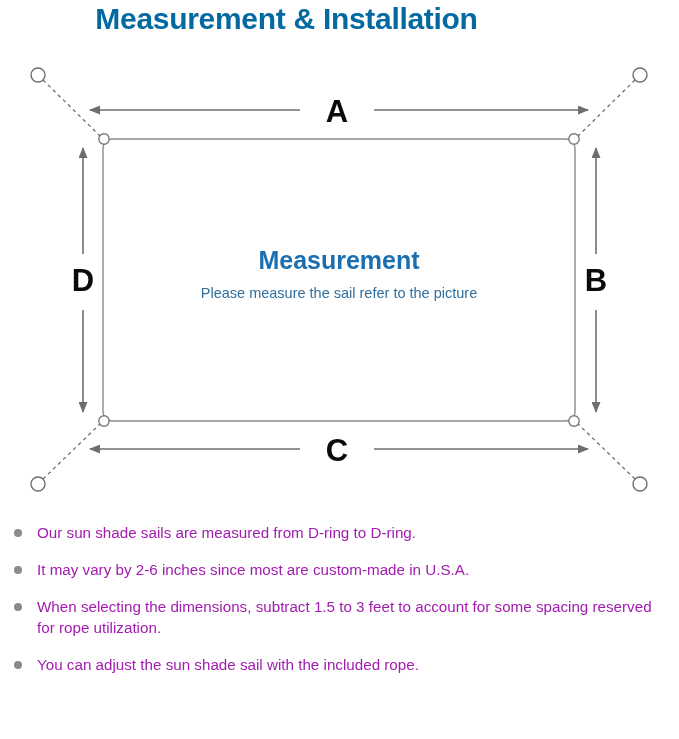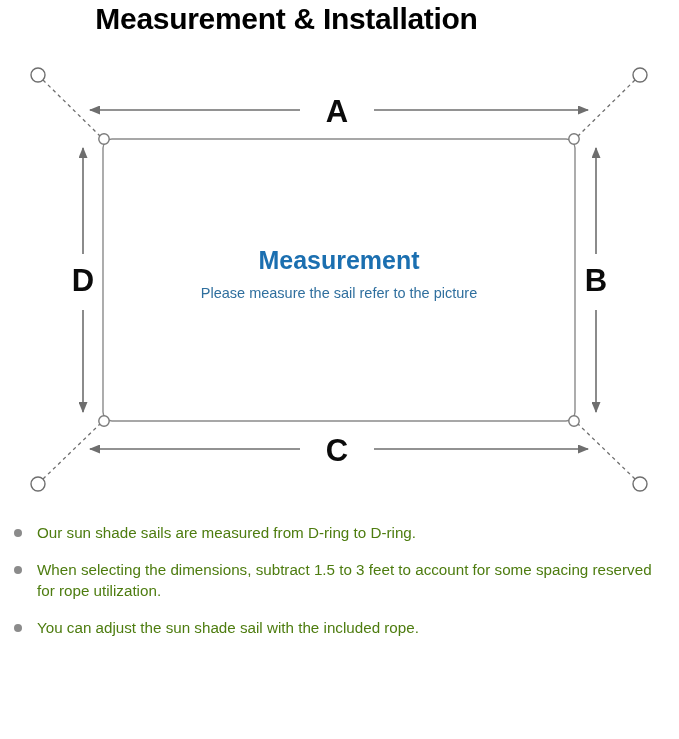--- a/index.html
+++ b/index.html
@@ -17,21 +17,21 @@
   }
 
   #page-title {
     position: absolute;
     top: 0px;
     left: 0;
     width: 573px;
     text-align: center;
     font-size: 30px;
     font-weight: bold;
-    color: #000000;
+    color: #0369a1;
     letter-spacing: -0.3px;
     line-height: 38px;
   }
 
   #diagram-wrap {
     position: absolute;
     top: 50px;
     left: 0;
     width: 679px;
     height: 465px;
@@ -66,21 +66,21 @@
     padding: 0 14px 0 10px;
     margin: 0;
     list-style: none;
   }
   .note-item {
     position: relative;
     padding-left: 27px;
     margin-bottom: 16px;
     font-size: 15.2px;
     line-height: 21px;
-    color: #4d7c0f;
+    color: #a21caf;
     font-family: "Liberation Sans", sans-serif;
   }
   .note-item:last-child { margin-bottom: 0; }
   .note-bullet {
     position: absolute;
     left: 4px;
     top: 7px;
     width: 8px;
     height: 8px;
     border-radius: 50%;
@@ -156,19 +156,23 @@
   </svg>
 </div>
 
 <ul id="notes-list">
   <li class="note-item">
     <span class="note-bullet"></span>
     <span>Our sun shade sails are measured from D-ring to D-ring.</span>
   </li>
   <li class="note-item">
     <span class="note-bullet"></span>
+    <span>It may vary by 2-6 inches since most are custom-made in U.S.A.</span>
+  </li>
+  <li class="note-item">
+    <span class="note-bullet"></span>
     <span>When selecting the dimensions, subtract 1.5 to 3 feet to account for some spacing reserved for rope utilization.</span>
   </li>
   <li class="note-item">
     <span class="note-bullet"></span>
     <span>You can adjust the sun shade sail with the included rope.</span>
   </li>
 </ul>
 
 </body></html>

